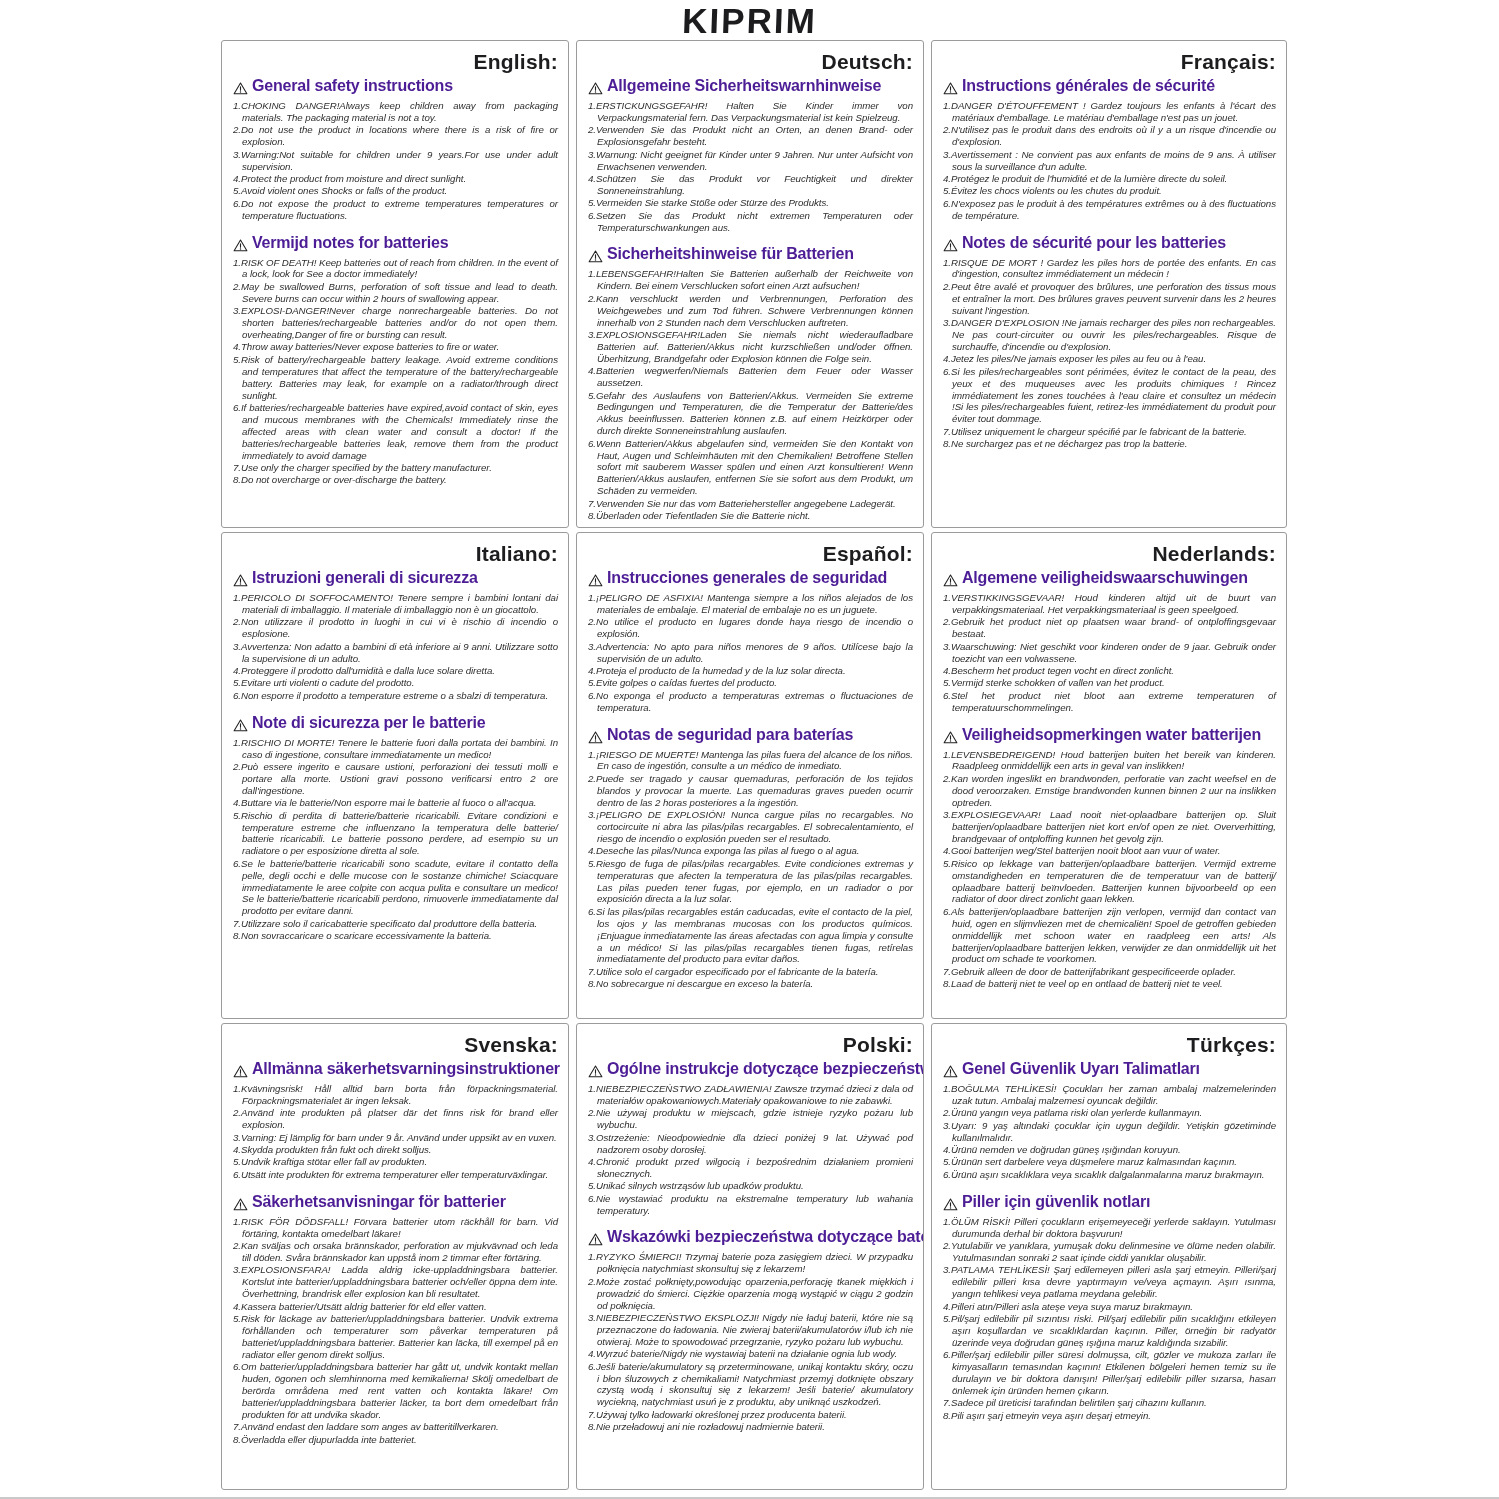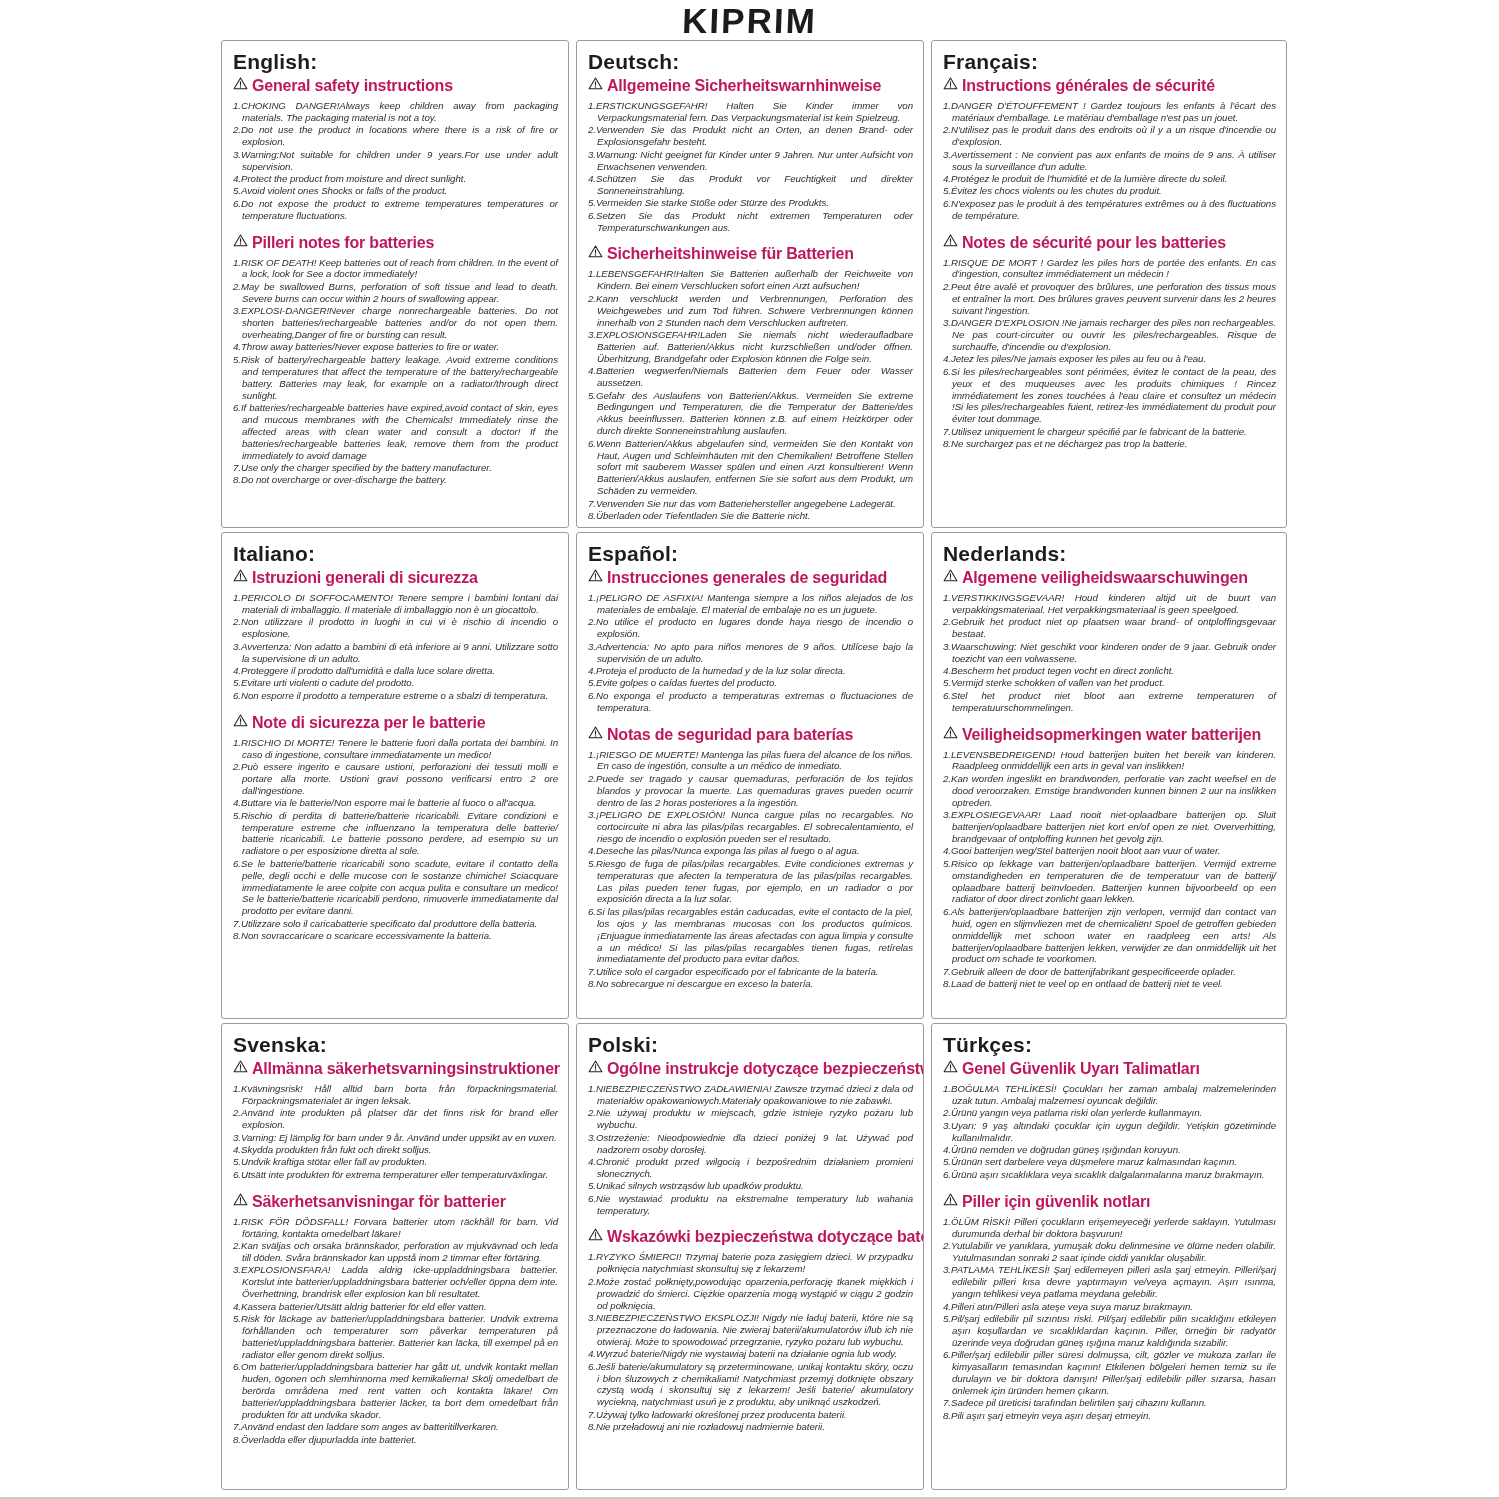--- a/index.html
+++ b/index.html
@@ -19,26 +19,26 @@
     grid-template-rows:488px 487px 467px;
     gap:4px 7px;
     margin-left:221px;
   }
   .panel{
     border:1.4px solid #9b9b9b;border-radius:3px;background:#fff;
     padding:8px 10px 8px 11px;box-sizing:border-box;overflow:hidden;
   }
   .lang{
     font-size:21px;line-height:25px;font-weight:700;color:#1d1d1f;
-    margin:0 0 1px 0;letter-spacing:.2px;
+    margin:0 0 1px 0;letter-spacing:.2px;text-align:right;
   }
   .sec + .sec{margin-top:11px;}
   .sec-title{
-    display:flex;align-items:flex-start;gap:4px;white-space:nowrap;
-    font-size:16px;line-height:20px;font-weight:700;color:#be185d;
+    display:flex;align-items:flex-end;gap:4px;white-space:nowrap;
+    font-size:16px;line-height:20px;font-weight:700;color:#4c1d95;
     margin:2px 0 4px 0;letter-spacing:-.2px;
   }
   .warn{display:inline-flex;flex:0 0 auto;}
   .warn svg{display:block;}
   ol.items{list-style:none;margin:0;padding:0;font-style:italic;}
   ol.items li{
     font-size:9.7px;line-height:11.9px;letter-spacing:-.05px;
     text-align:justify;color:#2e2e30;
     padding-left:9px;text-indent:-9px;margin:0 0 .5px 0;
   }
@@ -73,21 +73,21 @@
         </div>
         <div class="sec">
           <h3 class="sec-title">
             <span class="warn">
               <svg width="15" height="15" viewBox="0 0 24 24" aria-hidden="true">
                 <path d="M12 3.2 L22.2 20.5 H1.8 Z" fill="none" stroke="#222" stroke-width="1.7" stroke-linejoin="round"></path>
                 <line x1="12" y1="9.3" x2="12" y2="14.8" stroke="#222" stroke-width="1.8" stroke-linecap="round"></line>
                 <circle cx="12" cy="17.6" r="1.15" fill="#222"></circle>
               </svg>
             </span>
-            <span>Pilleri notes for batteries</span>
+            <span>Vermijd notes for batteries</span>
           </h3>
           <ol class="items">
             <li>1.RISK OF DEATH! Keep batteries out of reach from children. In the event of a lock, look for See a doctor immediately!</li>
             <li>2.May be swallowed Burns, perforation of soft tissue and lead to death. Severe burns can occur within 2 hours of swallowing appear.</li>
             <li>3.EXPLOSI-DANGER!Never charge nonrechargeable batteries. Do not shorten batteries/rechargeable batteries and/or do not open them. overheating,Danger of fire or bursting can result.</li>
             <li>4.Throw away batteries/Never expose batteries to fire or water.</li>
             <li>5.Risk of battery/rechargeable battery leakage. Avoid extreme conditions and temperatures that affect the temperature of the battery/rechargeable battery. Batteries may leak, for example on a radiator/through direct sunlight.</li>
             <li>6.If batteries/rechargeable batteries have expired,avoid contact of skin, eyes and mucous membranes with the Chemicals! Immediately rinse the affected areas with clean water and consult a doctor! If the batteries/rechargeable batteries leak, remove them from the product immediately to avoid damage</li>
             <li>7.Use only the charger specified by the battery manufacturer.</li>
             <li>8.Do not overcharge or over-discharge the battery.</li>

